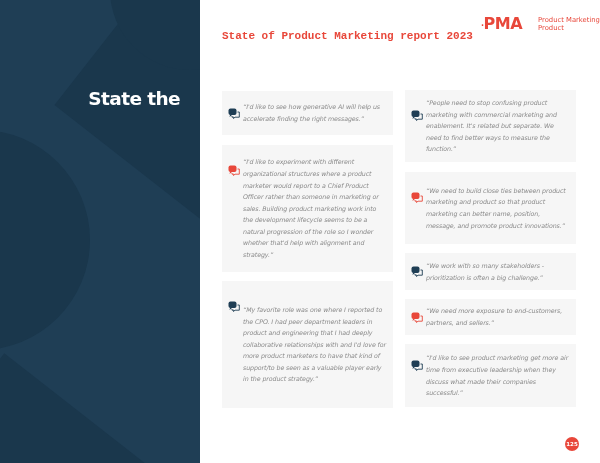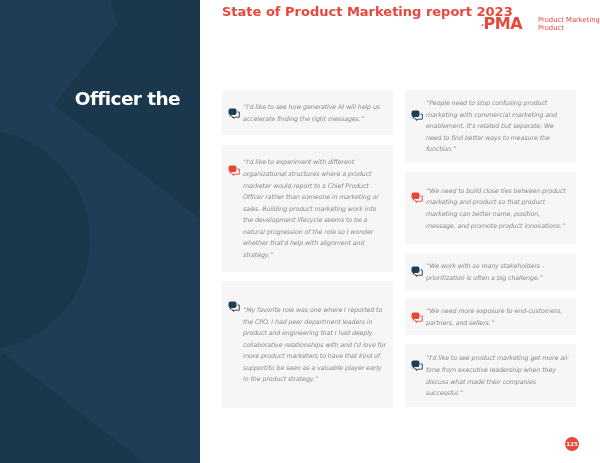--- a/index.html
+++ b/index.html
@@ -15,21 +15,21 @@
   .shape.s2 { width: 260px; height: 140px; left: 70px; top: 60px; transform: rotate(38deg); }
   .shape.s3 { width: 200px; height: 140px; left: -60px; top: 400px; transform: rotate(38deg); }
   .shape.s4 { width: 160px; height: 160px; border-radius: 50%; left: 110px; top: -90px; }
 
   .sidebar-title {
     position: absolute; right: 20px; top: 88px; text-align: right;
     color: #ffffff; font-weight: bold; font-size: 18.5px; line-height: 22px; letter-spacing: -0.6px;
   }
 
   .header-title {
-    position: absolute; left: 222px; top: 4px; font-size: 13px; font-weight: bold; color: #e8473a;
+    position: absolute; left: 222px; top: 30px; font-size: 11px; font-weight: bold; color: #e8473a; font-family: Liberation Mono, monospace;
   }
   .logo { position: absolute; left: 481px; top: 16px; display: flex; }
   .logo-mark { font-size: 16px; font-weight: bold; color: #e8473a; letter-spacing: -0.5px; line-height: 16px; }
   .logo-mark .dot { font-size: 8px; vertical-align: bottom; }
   .logo-text { margin-left: 16px; font-size: 6.8px; font-weight: normal; color: #e8473a; line-height: 8px; }
 
   .card {
     position: absolute; background: #f6f6f6; display: flex; align-items: center;
   }
   .card .icon { position: absolute; left: 6px; width: 12px; height: 11px; }
@@ -47,21 +47,21 @@
 </style>
 </head>
 <body>
 
 <div class="sidebar">
   <div class="shape s1"></div>
   <div class="shape s2"></div>
   <div class="shape s3"></div>
   <div class="shape s4"></div>
   <div class="sidebar-title">
-    <div>Officer the</div>
+    <div>State the</div>
   </div>
 </div>
 
 <div class="header-title">State of Product Marketing report 2023</div>
 
 <div class="logo">
   <div class="logo-mark"><span class="dot">.</span><span>PMA</span></div>
   <div class="logo-text">
     <div>Product Marketing</div>
     <div>Product</div>

